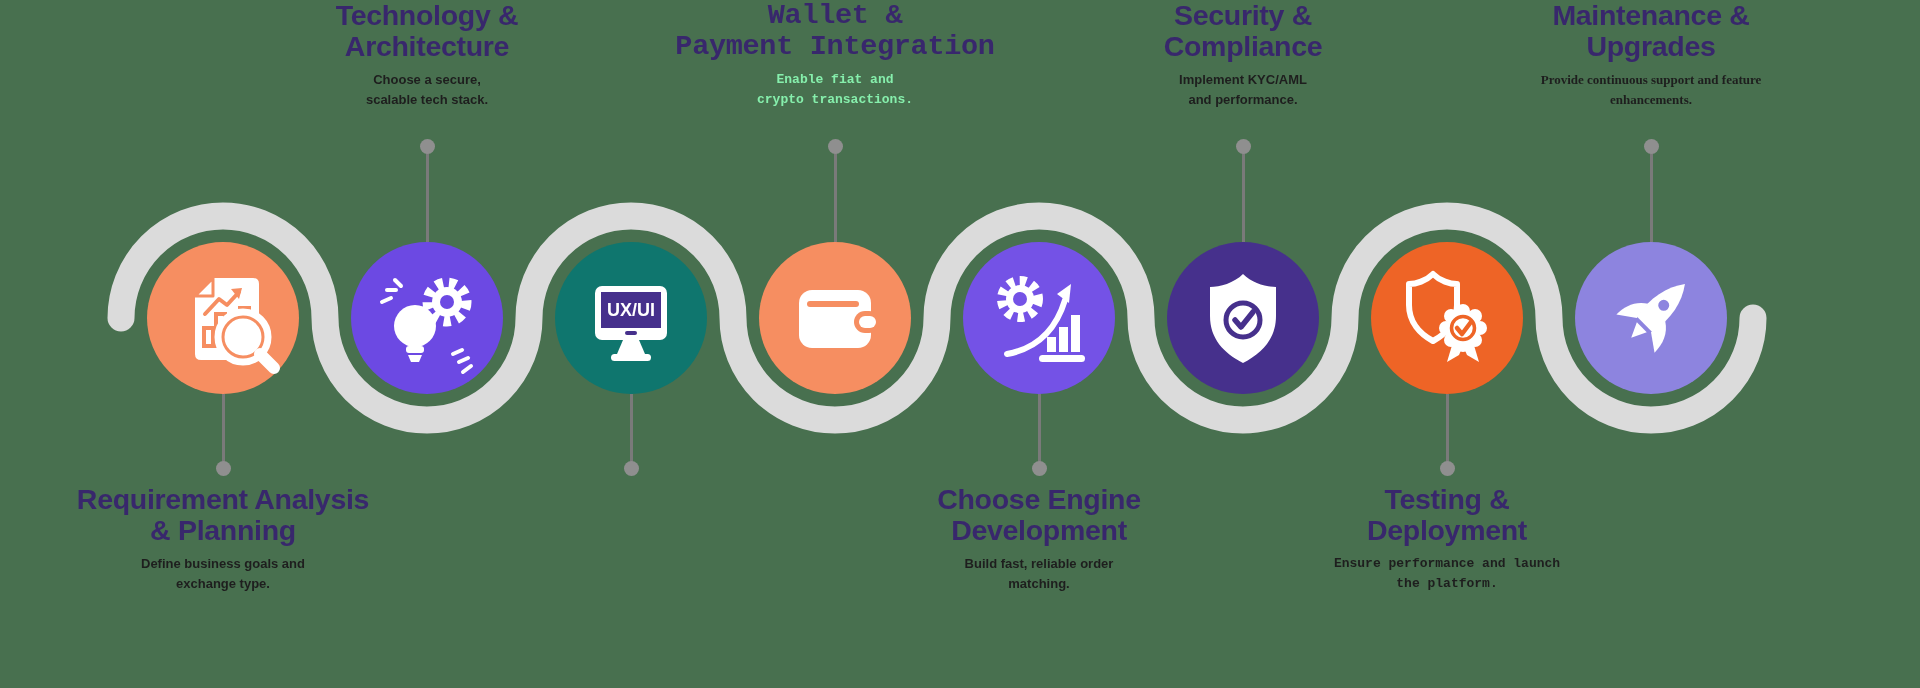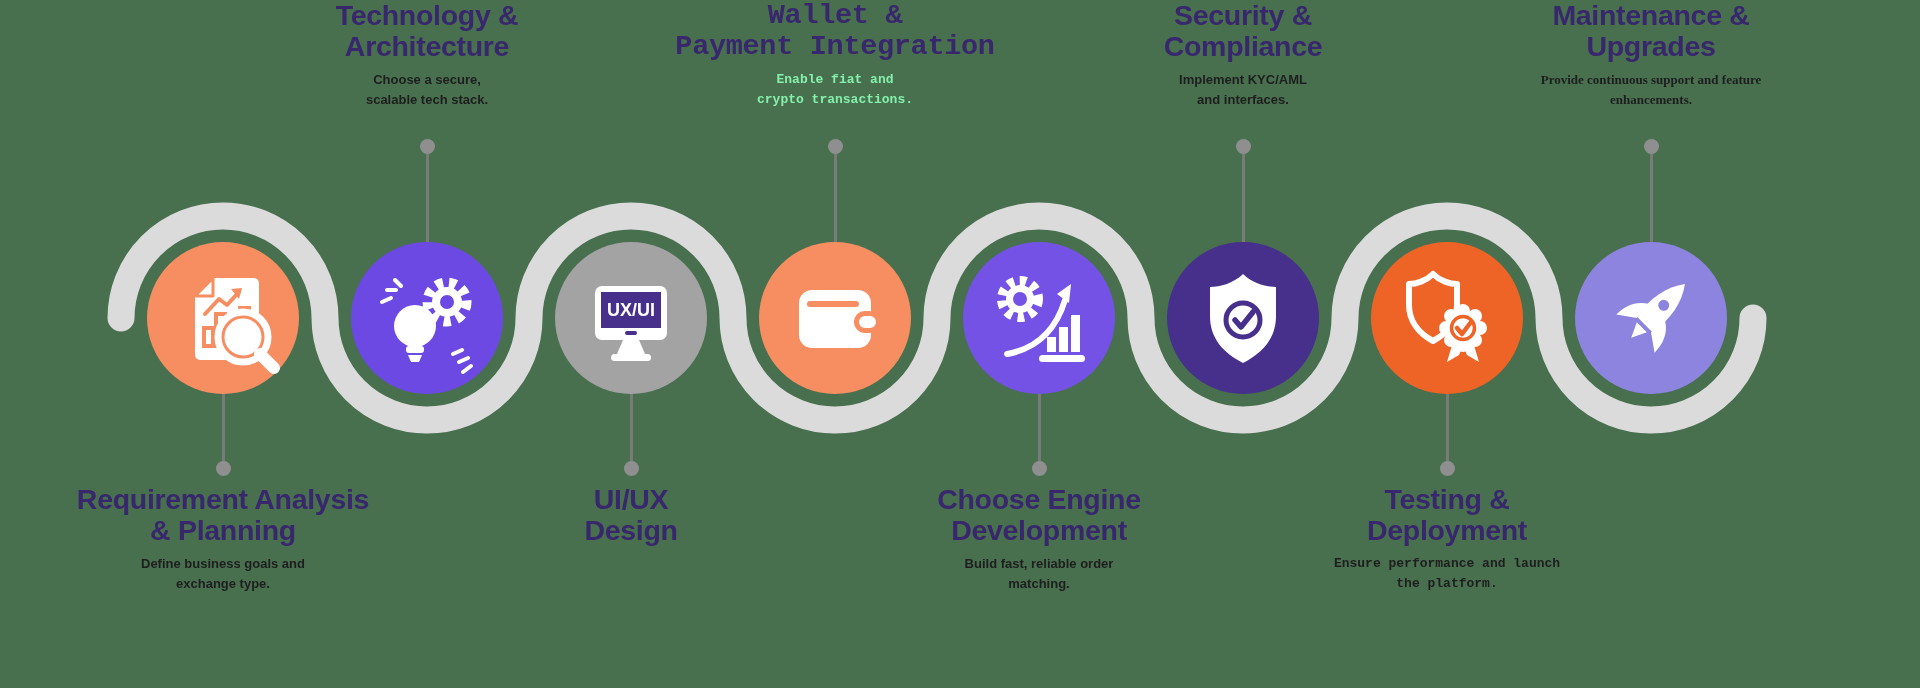--- a/index.html
+++ b/index.html
@@ -88,35 +88,33 @@
         <div class="connector" style="left: 425.5px; background: rgb(122, 122, 122); top: 152px; height: 90px;"></div>
         <div class="dot" style="left: 419.5px; top: 138.5px; background: rgb(143, 143, 143);"></div>
         <div class="label top" style="left: 237px; top: 0px; height: 134px;">
           <div class="title" style="color: rgb(56, 39, 108);">Technology &amp;
 Architecture</div>
           <div class="desc" style="color: rgb(30, 30, 30);">Choose a secure,
 scalable tech stack.</div>
         </div>
       </div>
       <div class="step">
-        <div class="circle" style="left: 555px; top: 242px; background: #a3a3a3;">
+        <div class="circle" style="left: 555px; top: 242px; background: #0f766e;">
           <svg viewBox="0 0 152 152">
     <rect x="40" y="44" width="72" height="54" rx="7" fill="#fff"></rect>
     <rect x="46" y="50" width="60" height="36" fill="#46308C"></rect>
     <text x="76" y="74" text-anchor="middle" fill="#fff" font-size="18" font-weight="700">UX/UI</text>
     <rect x="70" y="89" width="12" height="4" rx="2" fill="#46308C"></rect>
     <path d="M68 98 H84 L90 112 H62 Z" fill="#fff"></path>
     <rect x="56" y="112" width="40" height="7" rx="3.5" fill="#fff"></rect>
           </svg>
         </div>
         <div class="connector" style="left: 629.5px; background: rgb(122, 122, 122); top: 394px; height: 70px;"></div>
         <div class="dot" style="left: 623.5px; top: 460.5px; background: rgb(143, 143, 143);"></div>
         <div class="label bottom" style="left: 441px; top: 484px;">
-          <div class="title" style="color: rgb(56, 39, 108);">UI/UX
-Design</div>
         </div>
       </div>
       <div class="step">
         <div class="circle" style="left: 759px; top: 242px; background: rgb(246, 142, 97);">
           <svg viewBox="0 0 152 152">
     <rect x="40" y="48" width="72" height="58" rx="13" fill="#fff"></rect>
     <line x1="51" y1="62" x2="97" y2="62" stroke="#F68E61" stroke-width="6" stroke-linecap="round"></line>
     <rect x="95" y="69" width="26" height="22" rx="11" fill="#F68E61"></rect>
     <rect x="100" y="74" width="17" height="12" rx="6" fill="#fff"></rect>
           </svg>
@@ -160,21 +158,21 @@
     <circle cx="76" cy="78" r="17" fill="#fff" stroke="#46308C" stroke-width="5"></circle>
     <path d="M68 78 L 74 85 L 86 70" fill="none" stroke="#46308C" stroke-width="5.5" stroke-linecap="round" stroke-linejoin="round"></path>
           </svg>
         </div>
         <div class="connector" style="left: 1241.5px; background: rgb(122, 122, 122); top: 152px; height: 90px;"></div>
         <div class="dot" style="left: 1235.5px; top: 138.5px; background: rgb(143, 143, 143);"></div>
         <div class="label top" style="left: 1053px; top: 0px; height: 134px;">
           <div class="title" style="color: rgb(56, 39, 108);">Security &amp;
 Compliance</div>
           <div class="desc" style="color: rgb(30, 30, 30);">Implement KYC/AML
-and interfaces.</div>
+and performance.</div>
         </div>
       </div>
       <div class="step">
         <div class="circle" style="left: 1371px; top: 242px; background: rgb(238, 100, 38);">
           <svg viewBox="0 0 152 152">
     <path d="M62 32 C 69 39, 79 42, 86 42 V 63 C 86 80, 75 92, 62 99 C 49 92, 38 80, 38 63 V 42 C 45 42, 55 39, 62 32 Z" fill="none" stroke="#fff" stroke-width="6" stroke-linejoin="round"></path>
     <path d="M82 100 L76 120 L88 113 L92 104 Z" fill="#fff"></path>
     <path d="M102 100 L108 120 L96 113 L92 104 Z" fill="#fff"></path>
     <g fill="#fff">
       <circle cx="92" cy="69" r="7"></circle>

